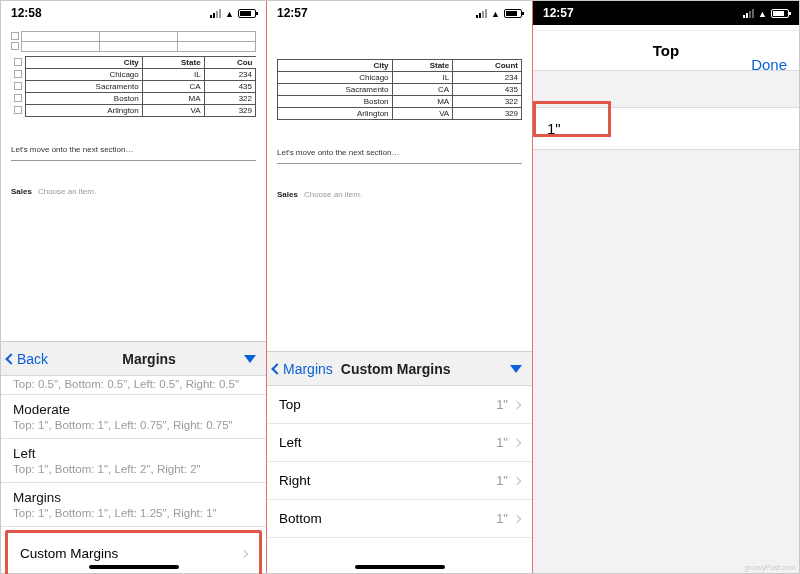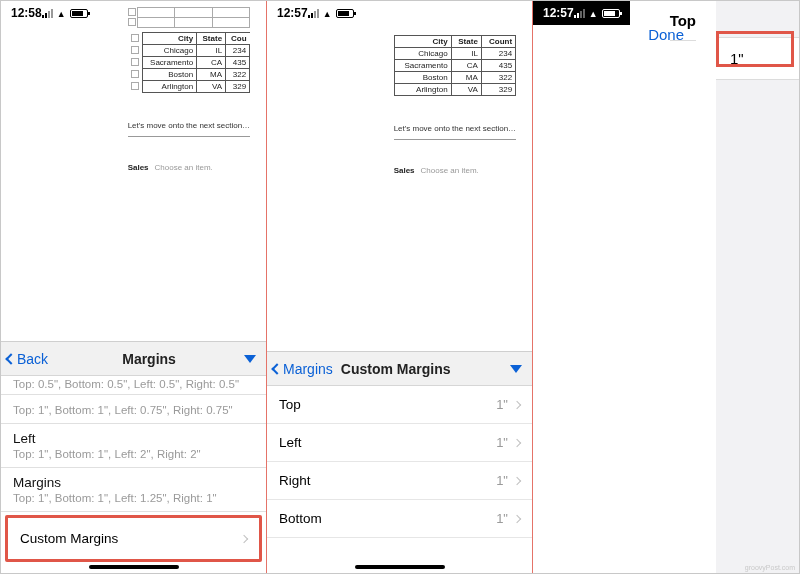--- a/index.html
+++ b/index.html
@@ -1,18 +1,18 @@
 <!DOCTYPE html>
 <html><head>
 <meta charset="utf-8">
 <style>
   * { box-sizing: border-box; margin: 0; padding: 0; }
   body { font-family: -apple-system, "Helvetica Neue", Arial, sans-serif; background: #fff; }
   .stage { width: 800px; height: 574px; border: 1px solid #c8c8c8; position: relative; display: flex; }
-  .phone { flex: 1 1 33.33%; border-right: 1px solid #e57368; position: relative; background: #fff; display: flex; flex-direction: row; gap: 20px; }
+  .phone { flex: 1 1 33.33%; border-right: 1px solid #e57368; position: relative; background: #fff; display: flex; flex-direction: column; }
   .phone:last-child { border-right: none; }
   .status-bar { height: 24px; display: flex; align-items: center; justify-content: space-between; padding: 0 10px; font-size: 12px; font-weight: 600; }
   .status-bar.black { background:#000; color:#fff; }
   .status-icons { display:flex; gap:4px; align-items:center; font-size:11px; }
   .sig { display:inline-flex; align-items:flex-end; gap:1px; }
   .sig span { width:2px; background:currentColor; display:inline-block; }
   .sig span:nth-child(1){height:3px;} .sig span:nth-child(2){height:5px;} .sig span:nth-child(3){height:7px; opacity:.4;} .sig span:nth-child(4){height:9px; opacity:.4;}
   .wifi::before { content:"\25B2"; font-size:9px; }
   .batt { width:18px; height:9px; border:1px solid currentColor; border-radius:2px; position:relative; }
   .batt::after { content:""; position:absolute; right:-3px; top:2px; width:2px; height:3px; background:currentColor; }
@@ -149,20 +149,21 @@
           <span class="chev-left"></span>
           <span>Back</span>
         </div>
         <div class="sheet-title">Margins</div>
         <div class="tri-down"></div>
       </div>
       <div class="opt cut" style="padding-top:2px; padding-bottom:4px;">
         <div class="name">Top: 0.5", Bottom: 0.5", Left: 0.5", Right: 0.5"</div>
       </div>
       <div class="opt tight">
+        <div class="name">Moderate</div>
         <div class="desc">Top: 1", Bottom: 1", Left: 0.75", Right: 0.75"</div>
       </div>
       <div class="opt tight">
         <div class="name">Left</div>
         <div class="desc">Top: 1", Bottom: 1", Left: 2", Right: 2"</div>
       </div>
       <div class="opt tight">
         <div class="name">Margins</div>
         <div class="desc">Top: 1", Bottom: 1", Left: 1.25", Right: 1"</div>
       </div>

